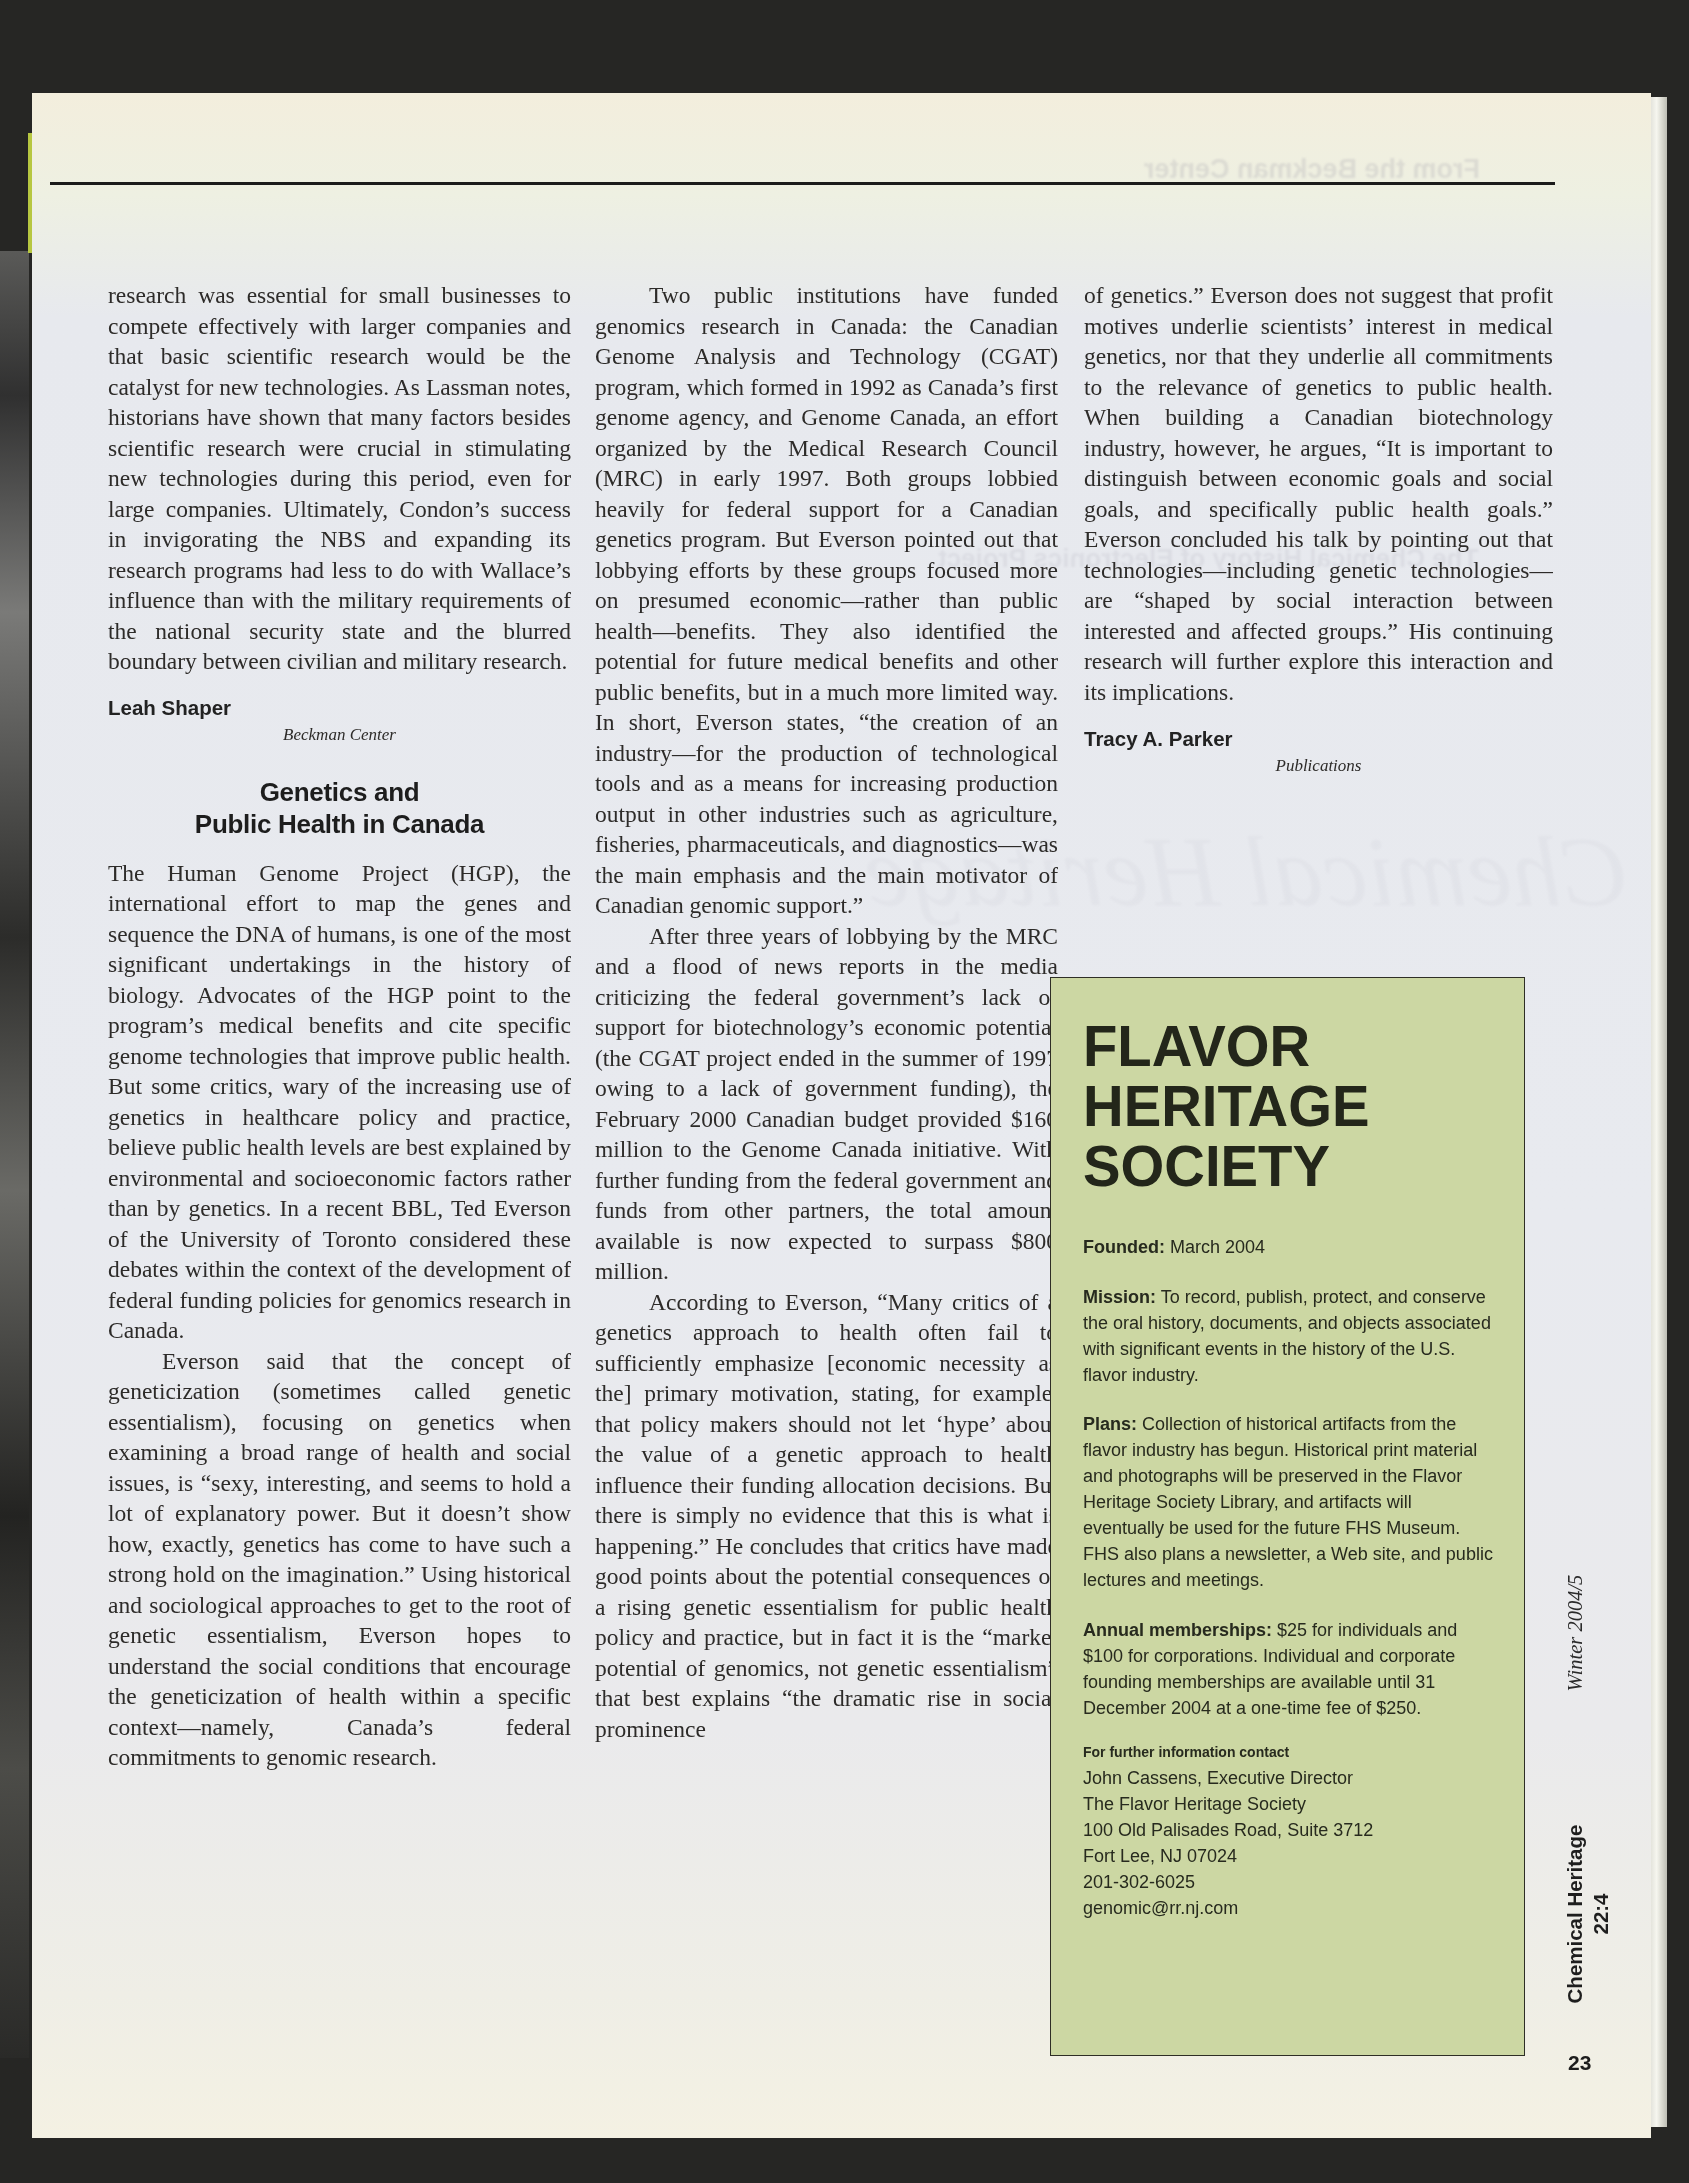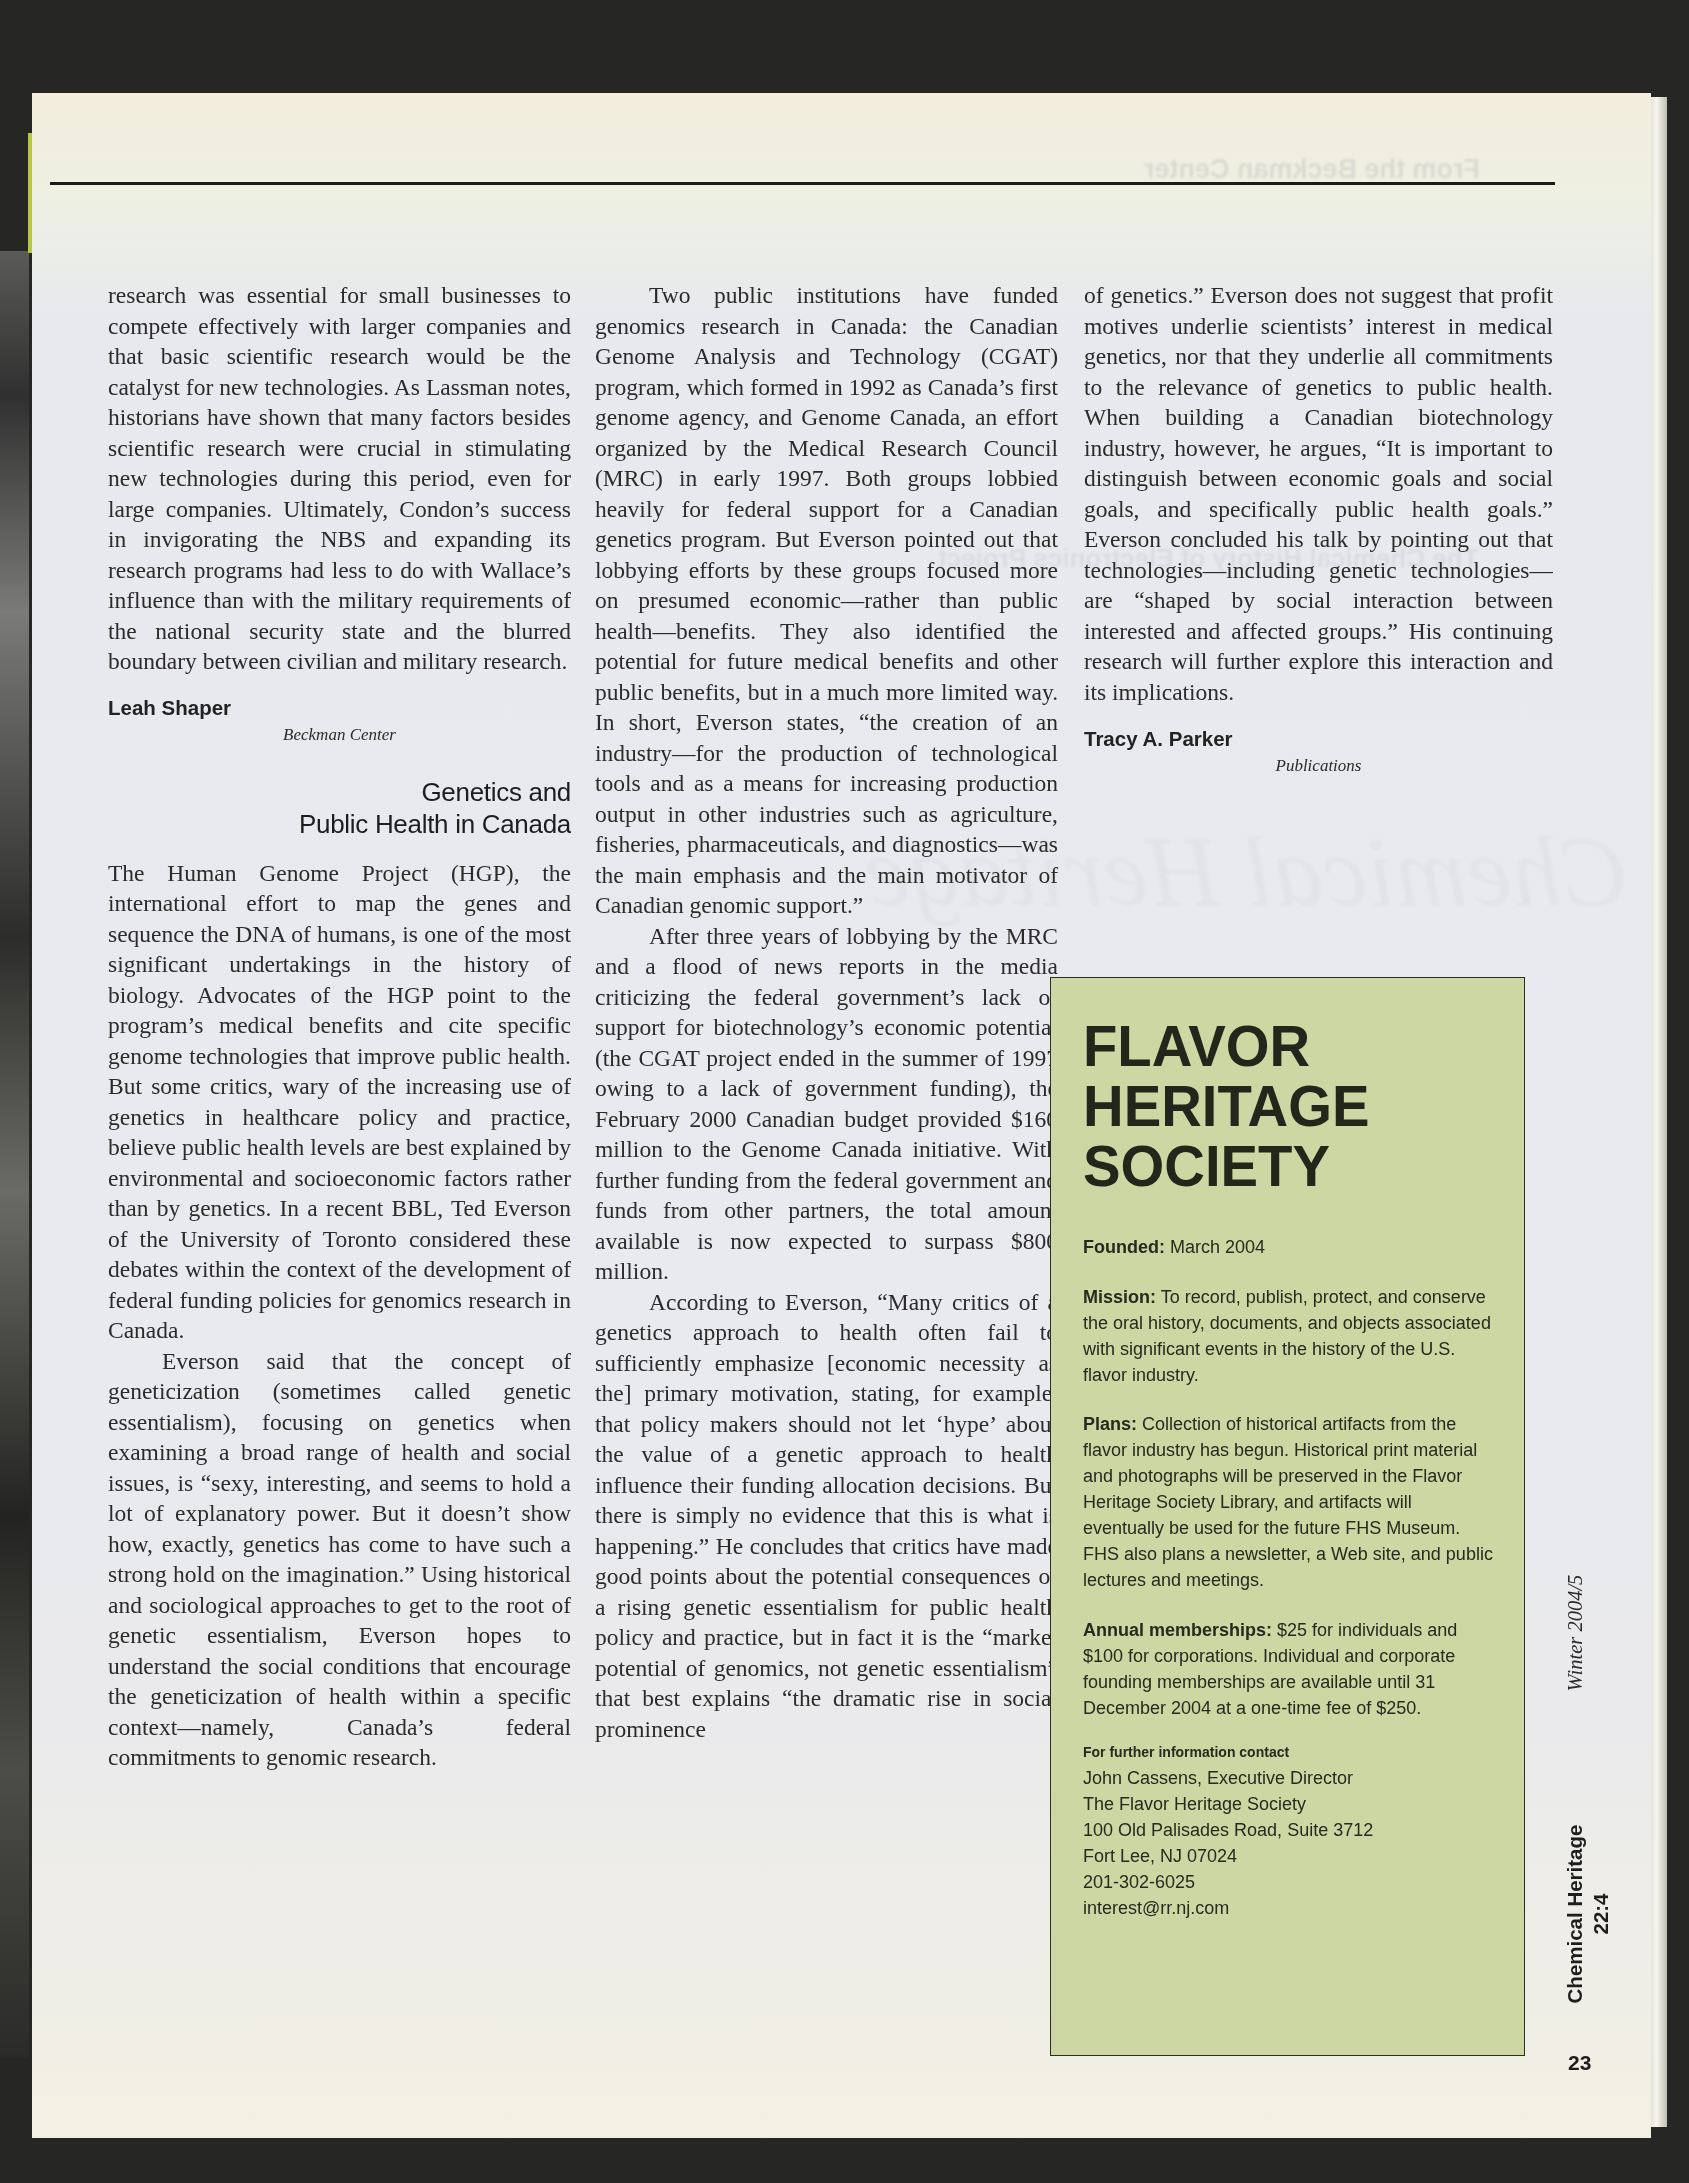--- a/index.html
+++ b/index.html
@@ -51,23 +51,23 @@
   .col p.indent{text-indent:54px;}
   .byline{margin-top:17.6px;}
   .byline-name{
     font-family:"Liberation Sans", sans-serif;font-weight:bold;
     font-size:20.5px;line-height:27px;color:#222;text-align:left;
   }
   .byline-affil{
     font-style:italic;font-size:17px;line-height:27px;text-align:center;color:#2d2b29;
   }
   .col-heading{
-    font-family:"Liberation Sans", sans-serif;font-weight:normal;
+    font-family:"Liberation Sans", sans-serif;font-weight:bold;
     font-size:26px;line-height:32px;color:#1d1d1d;letter-spacing:-0.3px;
-    margin:28px 0 17.6px;text-align:right;
+    margin:28px 0 17.6px;text-align:center;
   }
   
   .flavor-box{
     position:absolute;left:1018px;top:884px;width:475px;height:1079px;
     background:#ccd7a3;border:1.8px solid #2e2e26;box-sizing:border-box;
     padding:38px 29px 0 32px;overflow:hidden;
     font-family:"Liberation Sans", sans-serif;color:#272a1e;
   }
   .fb-title div{
     font-weight:bold;font-size:58px;line-height:60px;letter-spacing:0px;
@@ -158,20 +158,20 @@
     <div class="fb-para">
       <span class="fb-label">Annual memberships:</span>
       <span>$25 for individuals and $100 for corporations. Individual and corporate founding memberships are available until 31 December 2004 at a one-time fee of $250.</span>
     </div>
     <div class="fb-contact-heading">For further information contact</div>
     <div class="fb-contact-line">John Cassens, Executive Director</div>
     <div class="fb-contact-line">The Flavor Heritage Society</div>
     <div class="fb-contact-line">100 Old Palisades Road, Suite 3712</div>
     <div class="fb-contact-line">Fort Lee, NJ 07024</div>
     <div class="fb-contact-line">201-302-6025</div>
-    <div class="fb-contact-line">interest@rr.nj.com</div>
+    <div class="fb-contact-line">genomic@rr.nj.com</div>
   </div>
 
   <div class="spine-issue">Winter 2004/5</div>
   <div class="spine-journal">Chemical Heritage 22:4</div>
   <div class="page-number">23</div>
 </div>
 
 
 </body></html>

